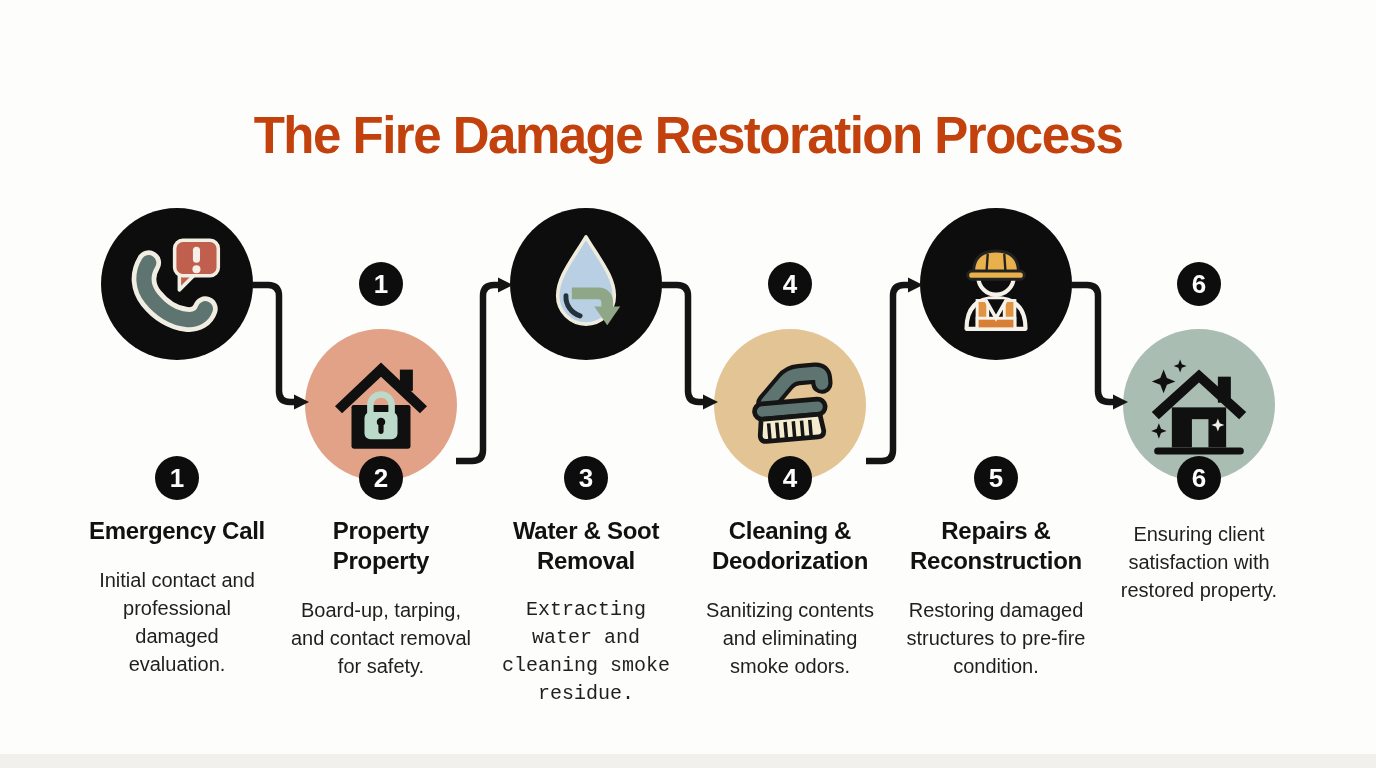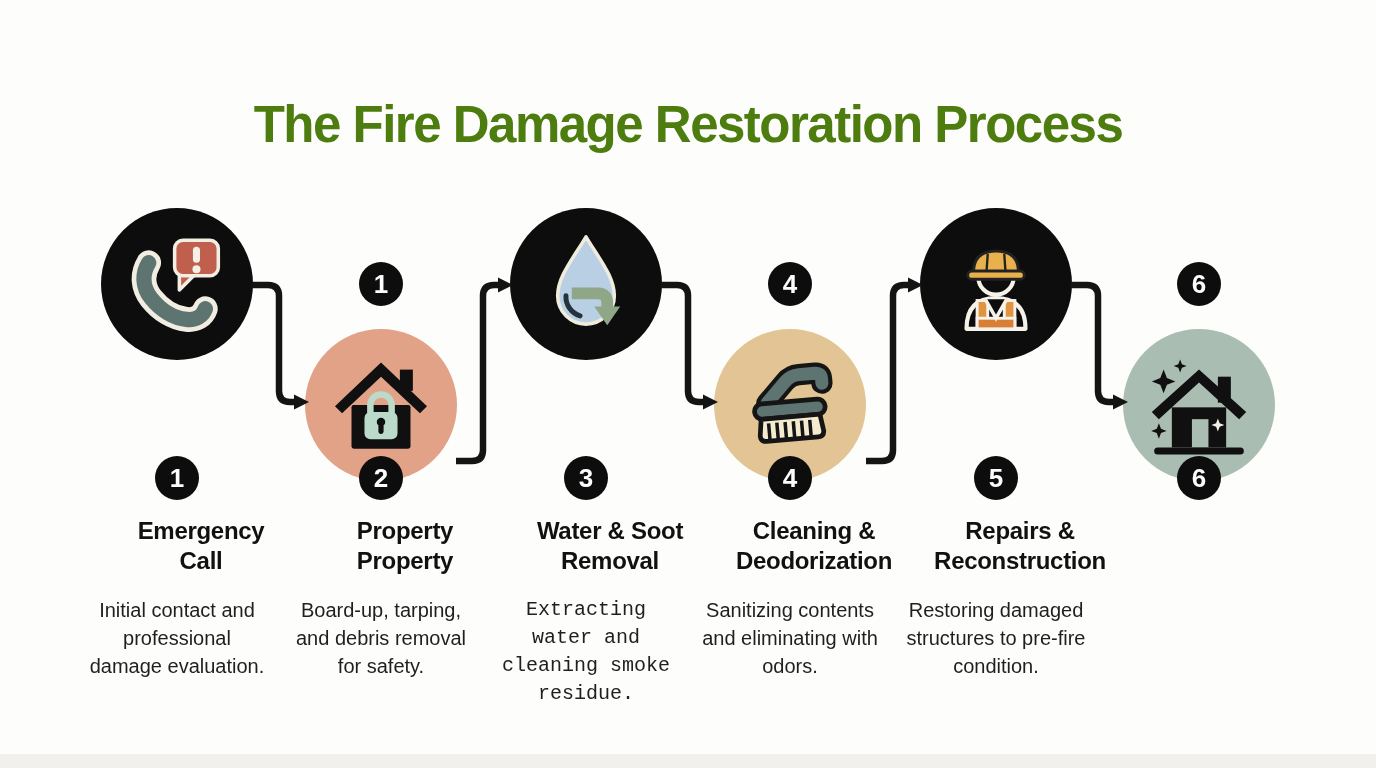--- a/index.html
+++ b/index.html
@@ -2,23 +2,23 @@
 <html><head>
 <meta charset="utf-8">
 <style>
   html,body{margin:0;padding:0;}
   body{background:#e8e8e8;font-family:"Liberation Sans",sans-serif;}
   .canvas{
     position:relative;width:1376px;height:768px;margin:0 auto;
     background:#FDFDFB;overflow:hidden;color:#151515;
   }
   .main-title{
-    position:absolute;left:0;top:61px;width:100%;
+    position:absolute;left:0;top:72px;width:100%;
     text-align:center;font-size:51px;font-weight:800;letter-spacing:-1.5px;
-    color:#4d7c0f;
+    color:#c2410c;
   }
   
   .circle{
     position:absolute;width:152px;height:152px;border-radius:50%;
     display:flex;align-items:center;justify-content:center;
   }
   .circle.dark{background:#0D0D0D;}
   .circle.salmon{background:#E2A288;}
   .circle.tan{background:#E3C494;}
   .circle.sage{background:#A9BDB2;}
@@ -33,21 +33,21 @@
   
   .arrow{position:absolute;}
   
   .col{
     position:absolute;top:456px;width:204px;
     display:flex;flex-direction:column;align-items:center;
   }
   .col .badge{flex:0 0 auto;}
   .step-title{
     margin-top:16px;font-size:24px;font-weight:700;line-height:30px;
-    text-align:center;color:#111111;letter-spacing:-0.3px;margin-left:48px;
+    text-align:center;color:#111111;letter-spacing:-0.3px;
   }
   .step-desc{
     margin-top:20px;font-size:20px;line-height:28px;text-align:center;
     color:#1F1F1F;
   }
   .bottom-strip{
     position:absolute;left:0;bottom:0;width:100%;height:14px;
     background:#F1F0ED;
   }
 </style>
@@ -153,57 +153,58 @@
   <svg class="arrow" style="left:1071px;top:277px;" width="58" height="136" viewBox="0 0 58 136">
     <path d="M 0 8 H 16 Q 27 8 27 19 V 114 Q 27 125 38 125 H 42" fill="none" stroke="#141414" stroke-width="6.5"></path>
     <polygon points="42,117.5 57,125 42,132.5" fill="#141414"></polygon>
   </svg>
 
   <div class="col" style="left:75px;">
     <div class="badge">1</div>
     <div class="step-title">
       <div>Emergency Call</div>
     </div>
-    <div class="step-desc" style="width:180px;">Initial contact and professional damage evaluation.</div>
+    <div class="step-desc" style="width:180px;">Initial contact and professional damaged evaluation.</div>
   </div>
 
   <div class="col" style="left:279px;">
     <div class="badge">2</div>
     <div class="step-title">
       <div>Property</div>
       <div>Property</div>
     </div>
-    <div class="step-desc" style="width:190px;">Board-up, tarping, and debris removal for safety.</div>
+    <div class="step-desc" style="width:190px;">Board-up, tarping, and contact removal for safety.</div>
   </div>
 
   <div class="col" style="left:484px;">
     <div class="badge">3</div>
     <div class="step-title">
       <div>Water &amp; Soot</div>
       <div>Removal</div>
     </div>
     <div class="step-desc" style="width:172px;font-family:Liberation Mono, monospace;">Extracting water and cleaning smoke residue.</div>
   </div>
 
   <div class="col" style="left:688px;">
     <div class="badge">4</div>
     <div class="step-title">
       <div>Cleaning &amp;</div>
       <div>Deodorization</div>
     </div>
-    <div class="step-desc" style="width:182px;">Sanitizing contents and eliminating with odors.</div>
+    <div class="step-desc" style="width:182px;">Sanitizing contents and eliminating smoke odors.</div>
   </div>
 
   <div class="col" style="left:894px;">
     <div class="badge">5</div>
     <div class="step-title">
       <div>Repairs &amp;</div>
       <div>Reconstruction</div>
     </div>
     <div class="step-desc" style="width:182px;text-align:center;">Restoring damaged structures to pre-fire condition.</div>
   </div>
 
   <div class="col" style="left:1097px;">
     <div class="badge">6</div>
+    <div class="step-desc" style="width:172px;">Ensuring client satisfaction with restored property.</div>
   </div>
 
   <div class="bottom-strip"></div>
 </div>
 
 </body></html>

